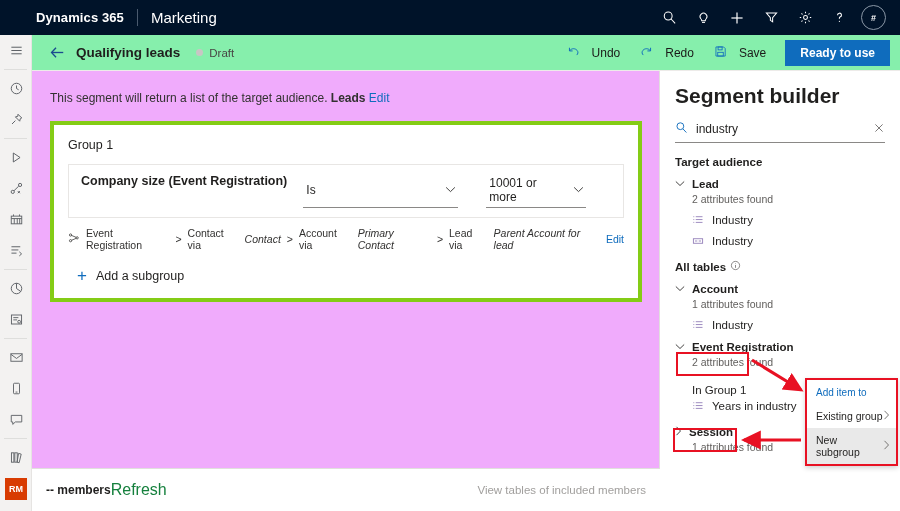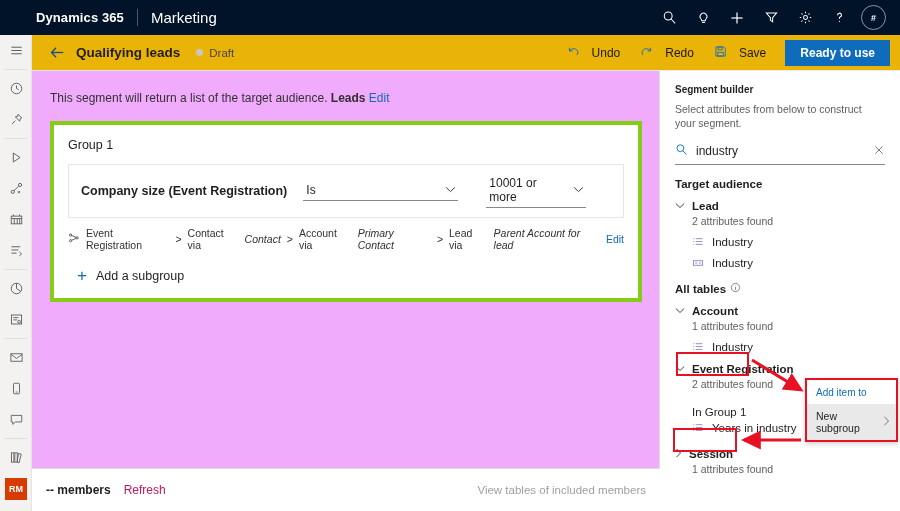--- a/index.html
+++ b/index.html
@@ -63,21 +63,21 @@
     width: 22px; height: 22px;
     background: #d83b01; color: #ffffff;
     font-size: 9px; font-weight: bold;
     display: flex; align-items: center; justify-content: center;
   }
 
   
   .cmdbar {
     position: absolute; top: 35px; left: 32px;
     width: 868px; height: 36px;
-    background: #eab308;
+    background: #86efac;
     border-bottom: 1px solid #edebe9;
     display: flex; align-items: center;
   }
   .back-arrow {
     margin-left: 14px; width: 22px; height: 22px;
     display: flex; align-items: center; justify-content: center;
     color: #1b4b8f;
   }
   .page-title {
     margin-left: 8px; font-size: 13.5px; font-weight: bold; color: #201f1e;
@@ -123,21 +123,21 @@
     width: 592px;
     background: #ffffff;
     border: 4px solid #84cc16;
     padding: 13px 14px 14px 14px;
   }
   .group-title { font-size: 12.5px; color: #201f1e; margin-bottom: 12px; }
   .cond-row {
     border: 1px solid #e8e6e4;
     background: #ffffff;
     padding: 9px 12px;
-    display: flex; align-items: center;
+    display: flex; 
   }
   .cond-attr { font-size: 12.5px; font-weight: bold; color: #201f1e; }
   .sel {
     margin-left: 16px;
     border-bottom: 1px solid #8a8886;
     display: flex; align-items: center; justify-content: space-between;
     padding: 2px 2px 3px 3px;
     font-size: 12px; color: #201f1e; cursor: pointer;
   }
   .sel-op { width: 155px; }
@@ -158,31 +158,31 @@
 
   
   .bottombar {
     position: absolute; bottom: 0; left: 32px;
     width: 628px; height: 43px;
     background: #ffffff;
     border-top: 1px solid #e1dfdd;
     display: flex; align-items: center;
   }
   .members { margin-left: 14px; font-size: 12px; font-weight: bold; color: #201f1e; }
-  .refresh { margin-left: 13px; font-size: 12px; color: #be185d; cursor: pointer; }
+  .refresh { font-size: 16px; color: #15803d; cursor: pointer; }
   .viewsample { margin-left: auto; margin-right: 14px; font-size: 11.5px; color: #a19f9d; cursor: pointer; }
 
   
   .panel {
     position: absolute; top: 71px; right: 0;
     width: 240px; height: 440px;
     background: #ffffff;
     padding: 13px 15px 0 15px;
   }
-  .panel-title { font-size: 10px; font-weight: bold; color: #201f1e; }
+  .panel-title { font-size: 21px; font-weight: bold; color: #201f1e; }
   .panel-sub { margin-top: 7px; font-size: 10.5px; color: #605e5c; line-height: 1.35; }
   .search-box {
     margin-top: 12px;
     display: flex; align-items: center;
     border-bottom: 1px solid #8a8886;
     padding-bottom: 4px;
   }
   .search-box .sv { flex: 1; font-size: 12px; color: #201f1e; margin-left: 8px; }
   .search-ic { color: #0f6cbd; }
   .clear-ic { color: #605e5c; cursor: pointer; }
@@ -491,21 +491,20 @@
   </div>
 
   <div class="bottombar">
     <span class="members">-- members</span>
     <span class="refresh">Refresh</span>
     <span class="viewsample">View tables of included members</span>
   </div>
 
   <div class="panel">
     <div class="panel-title">Segment builder</div>
-    <div class="panel-sub">Select attributes from below to construct your segment.</div>
 
     <div class="search-box">
       <span class="search-ic">
         <svg width="13" height="13" viewBox="0 0 16 16" fill="none" stroke="currentColor" stroke-width="1.15">
             <circle cx="6.6" cy="6.4" r="4.2"></circle>
             <line x1="9.7" y1="9.6" x2="14" y2="14.2"></line>
           </svg>
       </span>
       <span class="sv" placeholder="Search attributes">industry</span>
       <span class="clear-ic">
@@ -619,20 +618,28 @@
             <path d="M1.6 1L6.4 6l-4.8 5"></path>
           </svg>
       </span>
       <span>Session</span>
     </div>
     <div class="attr-count">1 attributes found</div>
   </div>
 
   <div class="ctxmenu">
     <div class="ctx-head">Add item to</div>
+    <div class="ctx-item">
+      <span>Existing group</span>
+      <span class="ca">
+        <svg width="7" height="10" viewBox="0 0 8 12" fill="none" stroke="currentColor" stroke-width="1">
+            <path d="M1.6 1L6.4 6l-4.8 5"></path>
+          </svg>
+      </span>
+    </div>
     <div class="ctx-item hl">
       <span>New subgroup</span>
       <span class="ca">
         <svg width="7" height="10" viewBox="0 0 8 12" fill="none" stroke="currentColor" stroke-width="1">
             <path d="M1.6 1L6.4 6l-4.8 5"></path>
           </svg>
       </span>
     </div>
   </div>
 

